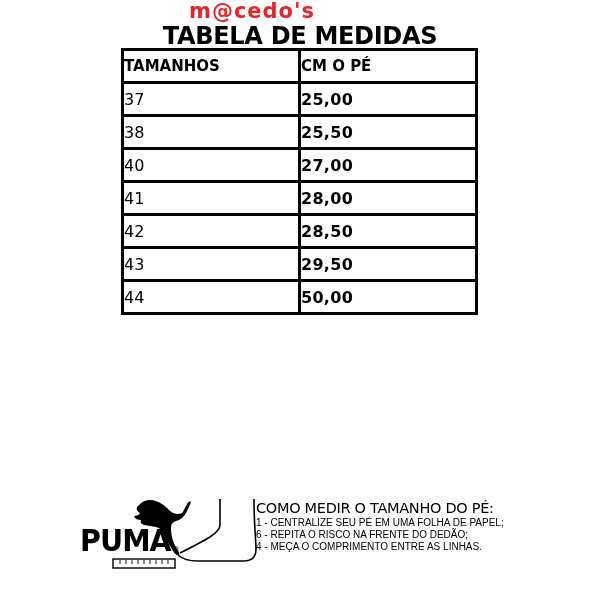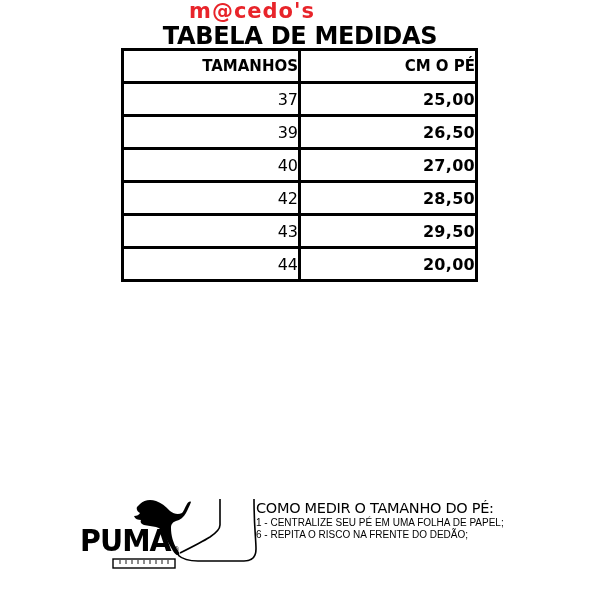--- a/index.html
+++ b/index.html
@@ -45,21 +45,21 @@
     .size-table {
       position: absolute;
       left: 121px;
       top: 48px;
       width: 356px;
       border-collapse: collapse;
       table-layout: fixed;
     }
     .size-table th, .size-table td {
       border: 3px solid #000;
-      text-align: right;
+      text-align: left;
       padding: 0;
       font-family: "DejaVu Sans", sans-serif;
       color: #000;
     }
     .size-table th {
       height: 30px;
       font-weight: bold;
       font-size: 15px;
     }
     .size-table td {
@@ -149,38 +149,42 @@
       <th>TAMANHOS</th>
       <th>CM O PÉ</th>
     </tr>
   </thead>
   <tbody>
     <tr>
       <td class="size-cell">37</td>
       <td class="cm-cell">25,00</td>
     </tr>
     <tr>
-      <td class="size-cell">39</td>
-      <td class="cm-cell">26,50</td>
+      <td class="size-cell">38</td>
+      <td class="cm-cell">25,50</td>
     </tr>
     <tr>
       <td class="size-cell">40</td>
       <td class="cm-cell">27,00</td>
     </tr>
     <tr>
+      <td class="size-cell">41</td>
+      <td class="cm-cell">28,00</td>
+    </tr>
+    <tr>
       <td class="size-cell">42</td>
       <td class="cm-cell">28,50</td>
     </tr>
     <tr>
       <td class="size-cell">43</td>
       <td class="cm-cell">29,50</td>
     </tr>
     <tr>
       <td class="size-cell">44</td>
-      <td class="cm-cell">20,00</td>
+      <td class="cm-cell">50,00</td>
     </tr>
   </tbody>
 </table>
 
 <div class="puma-block">
   <svg width="180" height="80" viewBox="0 0 180 80" style="position:absolute;left:0;top:0;">
 
     <path d="M62,9 C66,5 72,4 78,6 C84,8 88,12 92,16 C96,19 100,20 104,18 C106,16 107,12 109,9 C110,7 112,6 113,7 C112,10 110,14 108,18 C106,22 102,25 98,26 C95,27 93,29 93,33 C93,40 95,48 99,54 C101,57 102,59 101,60 C99,61 97,59 95,56 C92,51 89,45 86,39 C84,35 82,33 78,32 C74,31 70,31 66,30 C63,29 62,27 63,25 C60,25 57,24 56,21 C59,21 61,20 62,18 C60,17 58,15 59,12 C60,11 61,10 62,9 Z" fill="#000"></path>
   </svg>
   <svg width="80" height="80" viewBox="0 0 80 80" style="position:absolute;left:100px;top:0;">
@@ -204,14 +208,15 @@
   </svg>
   <div class="puma-word">PUMA</div>
   <div class="puma-reg">®</div>
 </div>
 
 <div class="howto">
   <div class="howto-title">COMO MEDIR O TAMANHO DO PÉ:</div>
   <ul class="howto-list">
     <li>1 - CENTRALIZE SEU PÉ EM UMA FOLHA DE PAPEL;</li>
     <li>6 - REPITA O RISCO NA FRENTE DO DEDÃO;</li>
+    <li>4 - MEÇA O COMPRIMENTO ENTRE AS LINHAS.</li>
   </ul>
 </div>
 
 </body></html>

